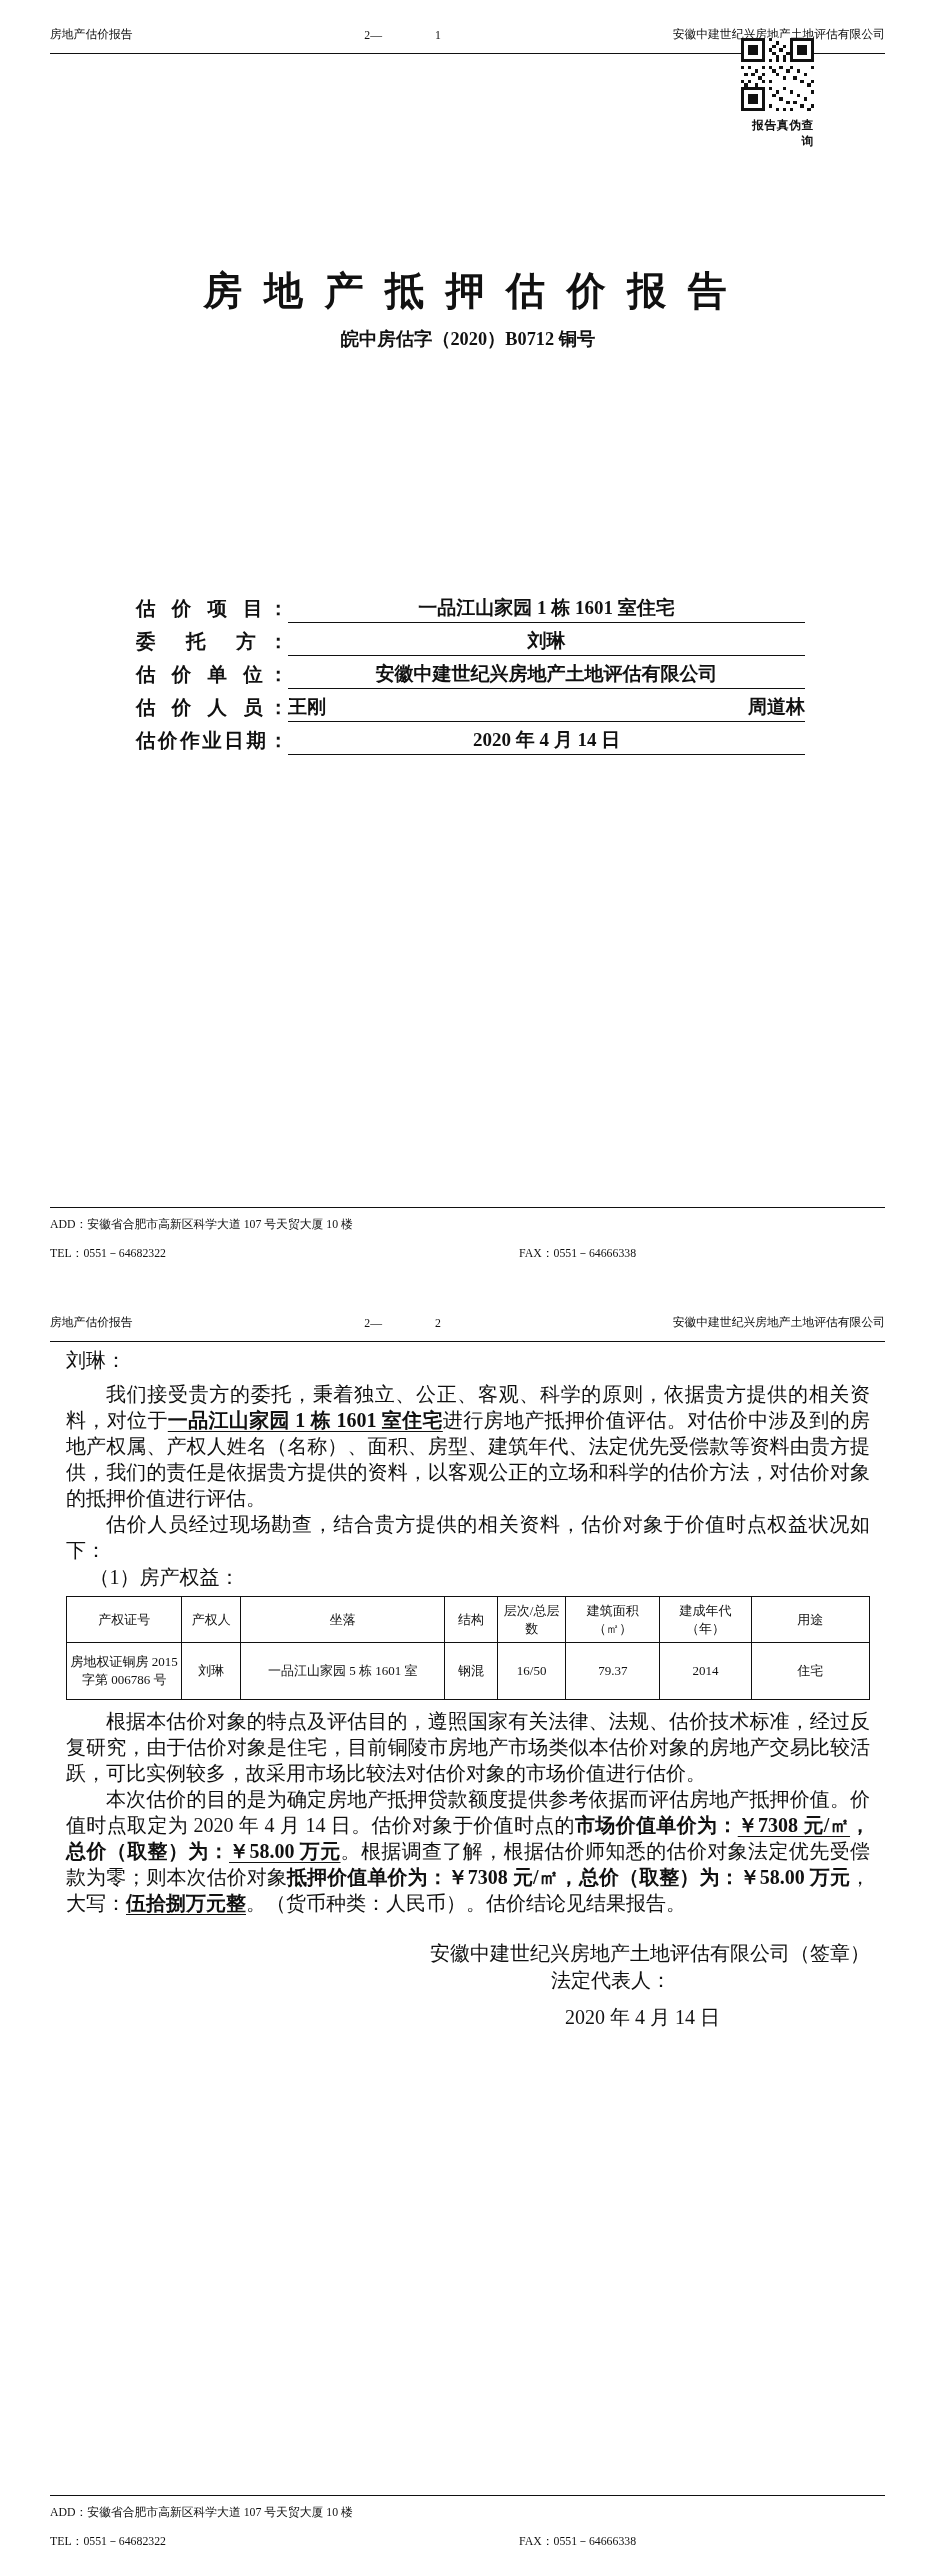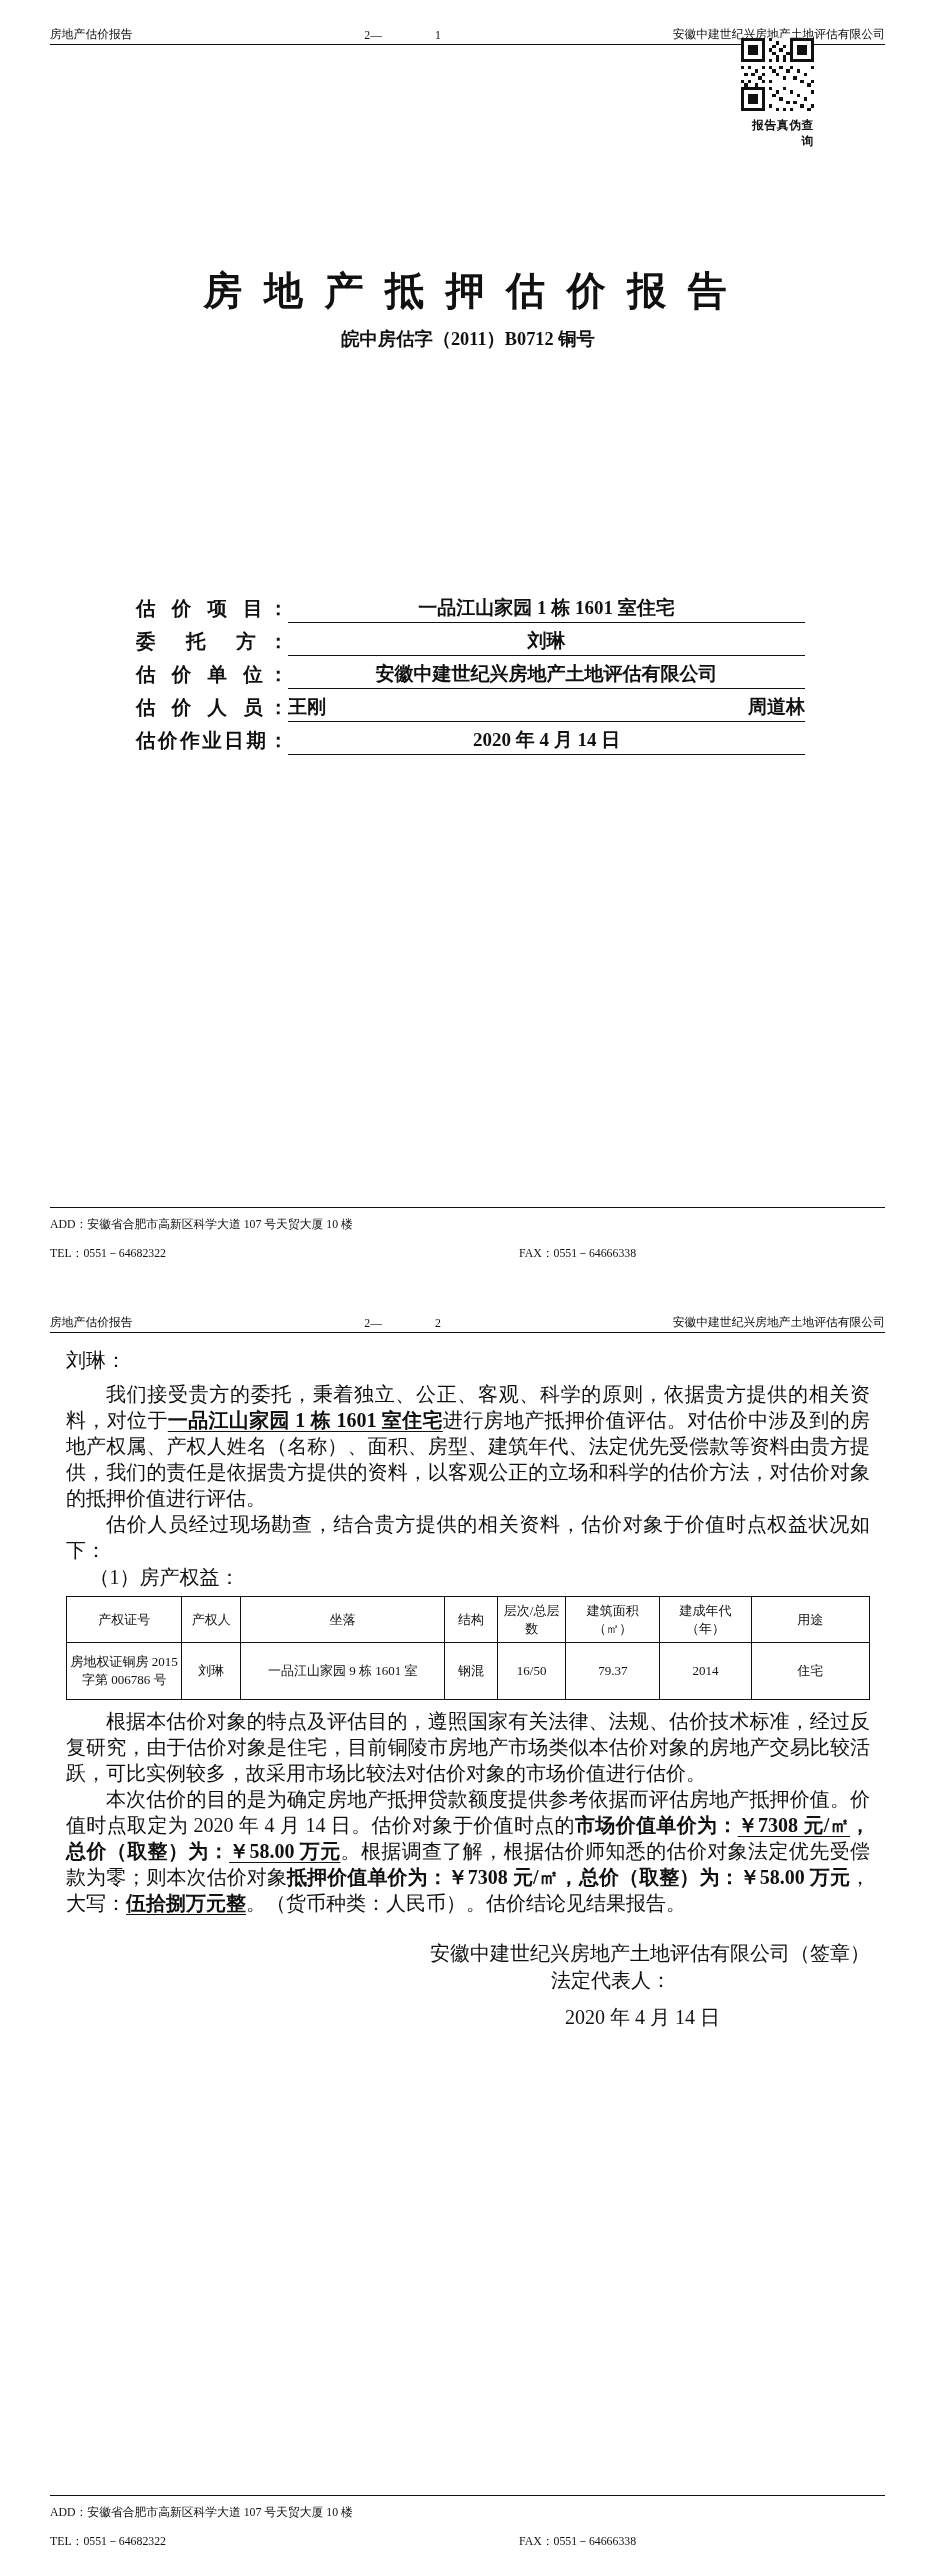--- a/index.html
+++ b/index.html
@@ -13,21 +13,21 @@
     position:relative;
     width:936px;
     height:1288px;
     background:#fff;
     overflow:hidden;
   }
   
   .page-header {
     position:absolute; top:27px; left:50px; right:51px;
     display:flex; justify-content:space-between; align-items:flex-end;
-    font-size:11.8px; border-bottom:1.2px solid #111; padding-bottom:1px;
+    font-size:11.8px; border-bottom:1.2px solid #111; padding-bottom:10px;
   }
   .header-center { display:flex; gap:53px; }
   .page-footer {
     position:absolute; top:1207px; left:50px; right:51px;
     border-top:1.2px solid #111; padding-top:9.4px; font-size:11.8px;
   }
   .footer-line2 { display:flex; margin-top:13px; }
   .footer-line2 .tel { width:469px; }
   
   .qr-block { position:absolute; top:38px; right:122px; width:73px; text-align:right; }
@@ -168,21 +168,21 @@
           <rect x="17" y="19" width="1" height="1"></rect>
           <rect x="19" y="20" width="1" height="1"></rect>
         <rect x="14" y="20" width="1" height="1"></rect>
           <rect x="20" y="19" width="1" height="1"></rect>
       </g>
     </svg>
     <div class="qr-caption">报告真伪查询</div>
   </div>
 
   <h1 class="main-title">房 地 产 抵 押 估 价 报 告</h1>
-  <div class="doc-no">皖中房估字（2011）B0712 铜号</div>
+  <div class="doc-no">皖中房估字（2020）B0712 铜号</div>
 
   <div class="cover-fields">
     <div class="field-row">
       <span class="field-label">估 价 项 目：</span>
       <span class="field-value">一品江山家园 1 栋 1601 室住宅</span>
     </div>
     <div class="field-row">
       <span class="field-label">委 托 方：</span>
       <span class="field-value">刘琳</span>
     </div>
@@ -252,21 +252,21 @@
           <th>层次/总层数</th>
           <th>建筑面积（㎡）</th>
           <th>建成年代（年）</th>
           <th>用途</th>
         </tr>
       </thead>
       <tbody>
         <tr>
           <td>房地权证铜房 2015 字第 006786 号</td>
           <td>刘琳</td>
-          <td>一品江山家园 9 栋 1601 室</td>
+          <td>一品江山家园 5 栋 1601 室</td>
           <td>钢混</td>
           <td>16/50</td>
           <td>79.37</td>
           <td>2014</td>
           <td>住宅</td>
         </tr>
       </tbody>
     </table>
 
     <p class="para">根据本估价对象的特点及评估目的，遵照国家有关法律、法规、估价技术标准，经过反复研究，由于估价对象是住宅，目前铜陵市房地产市场类似本估价对象的房地产交易比较活跃，可比实例较多，故采用市场比较法对估价对象的市场价值进行估价。</p>

